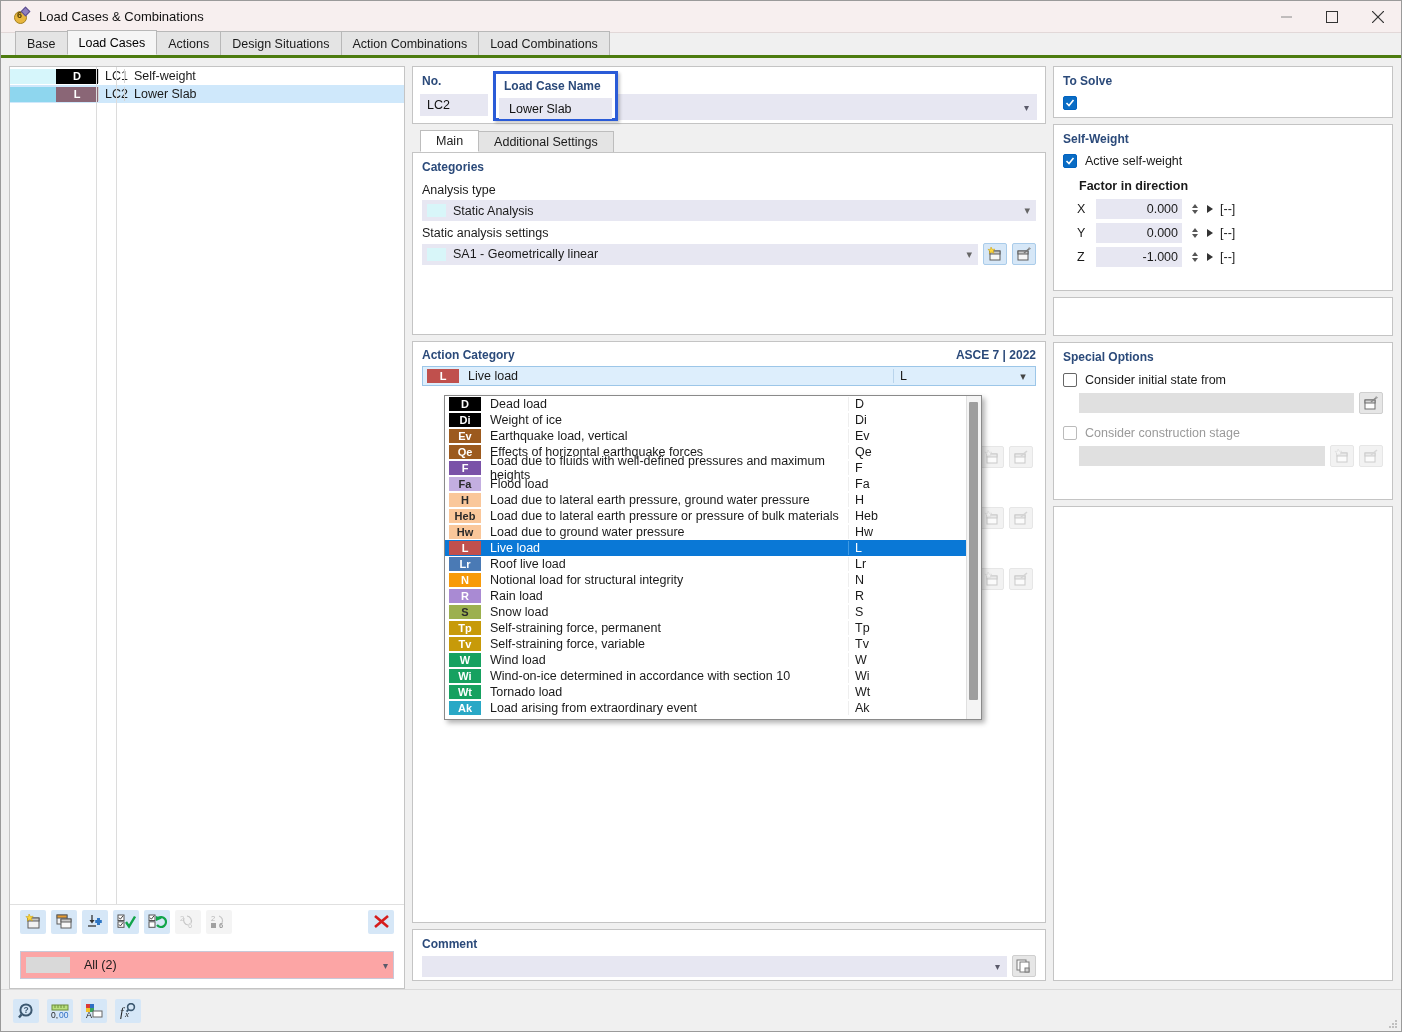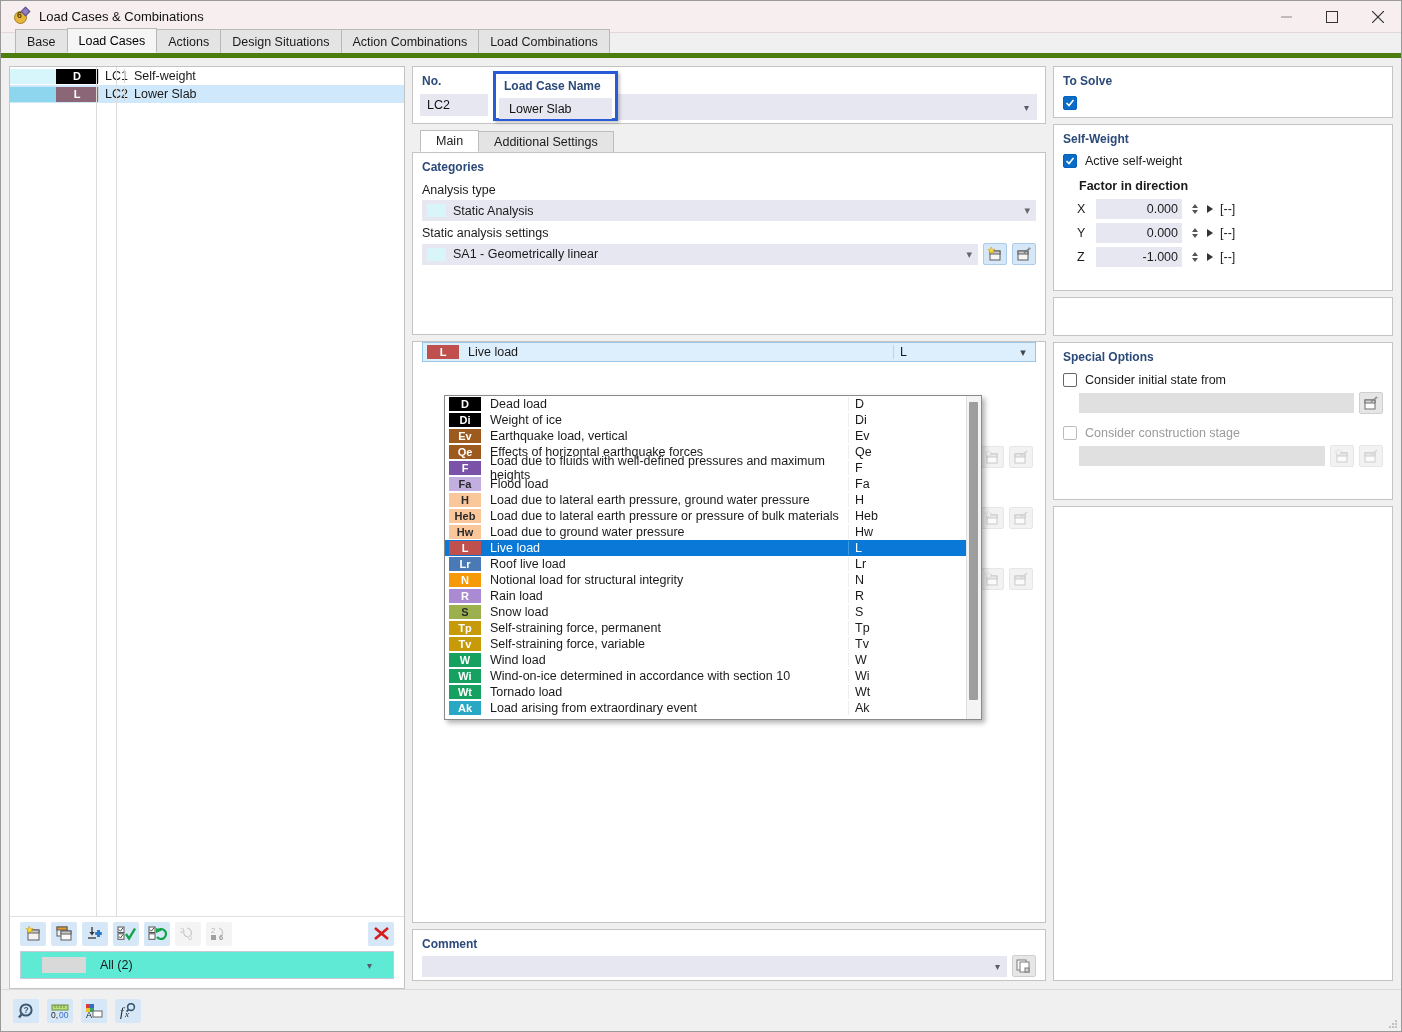--- a/index.html
+++ b/index.html
@@ -46,21 +46,21 @@
   .win-btn {
     width:46px;height:32px;display:flex;align-items:center;justify-content:center;
     font-size:13px;color:#333;
   }
   .win-btn svg{display:block;}
 
   
   .tabstrip {
     height:25px;flex:0 0 25px;display:flex;align-items:flex-end;
     background:#f0f0f0;padding-left:14px;
-    border-bottom:5px solid #4d7c0f;
+    border-bottom:3px solid #4d7c0f;
   }
   .tab {
     height:24px;padding:0 11px;display:flex;align-items:center;
     font-size:12.5px;color:#1a1a1a;
     background:#e4e4e4;border:1px solid #b8b8b8;border-bottom:none;
     margin-right:-1px;
   }
   .tab.active {
     background:#f5f5f5;color:#000;height:25px;
     border-bottom:1px solid #f5f5f5;position:relative;z-index:3;
@@ -102,22 +102,22 @@
     height:34px;flex:0 0 34px;display:flex;align-items:center;padding:0 10px;gap:5px;
     border-top:1px solid #e0e0e0;
   }
   .tbtn{
     width:26px;height:24px;display:flex;align-items:center;justify-content:center;
     background:#d6e7f7;border:1px solid transparent;border-radius:2px;
   }
   .tbtn.dis{background:#ececec;opacity:.55;}
   .tbtn.red{background:#d6e7f7;}
   .left-filter{
-    height:28px;flex:0 0 28px;margin:1px 10px 9px 10px;background:#5eead4;
-    border:1px solid #c8c8d8;display:flex;align-items:center;padding:0 21px;font-size:12.5px;
+    height:28px;flex:0 0 28px;margin:13px 10px 9px 10px;background:#fca5a5;
+    border:1px solid #c8c8d8;display:flex;align-items:center;padding:0 5px;font-size:12.5px;
   }
   .left-filter .chip{width:44px;height:16px;background:#d9d9d9;margin-right:14px;}
   .caret{margin-left:auto;color:#5a5a6a;font-size:10px;}
 
   
   .hdr-panel{
     height:58px;flex:0 0 58px;background:#fff;border:1px solid #c4c4c4;
     display:flex;align-items:flex-start;position:relative;
   }
   .hdr-col{display:flex;flex-direction:column;}
@@ -465,20 +465,24 @@
                 <rect x="2" y="4" width="10" height="9" fill="#f6f6f6" stroke="#5d5d5d"></rect>
                 <rect x="2" y="4" width="10" height="3" fill="#c9c9c9" stroke="#5d5d5d"></rect>
                 <line x1="8" y1="6" x2="14" y2="1" stroke="#777" stroke-width="1.6"></line>
                 <polygon points="12.5,0 15,1.5 13.5,3" fill="#999"></polygon>
               </svg>
           </div>
         </div>
       </div>
 
       <div class="panel ac-panel">
+        <div class="ac-head">
+          <div class="ac-title">Action Category</div>
+          <div class="ac-std">ASCE 7 | 2022</div>
+        </div>
         <div class="ac-select">
           <div class="tagbox" style="background:#c0504d">L</div>
           <div class="sel-name">Live load</div>
           <div class="sel-code">L</div>
           <div class="ccaret">▾</div>
         </div>
 
         <div class="hidden-btn-col" style="top:104px;display:flex;gap:5px;">
           <div class="icobtn dis">
             <svg width="16" height="14">

